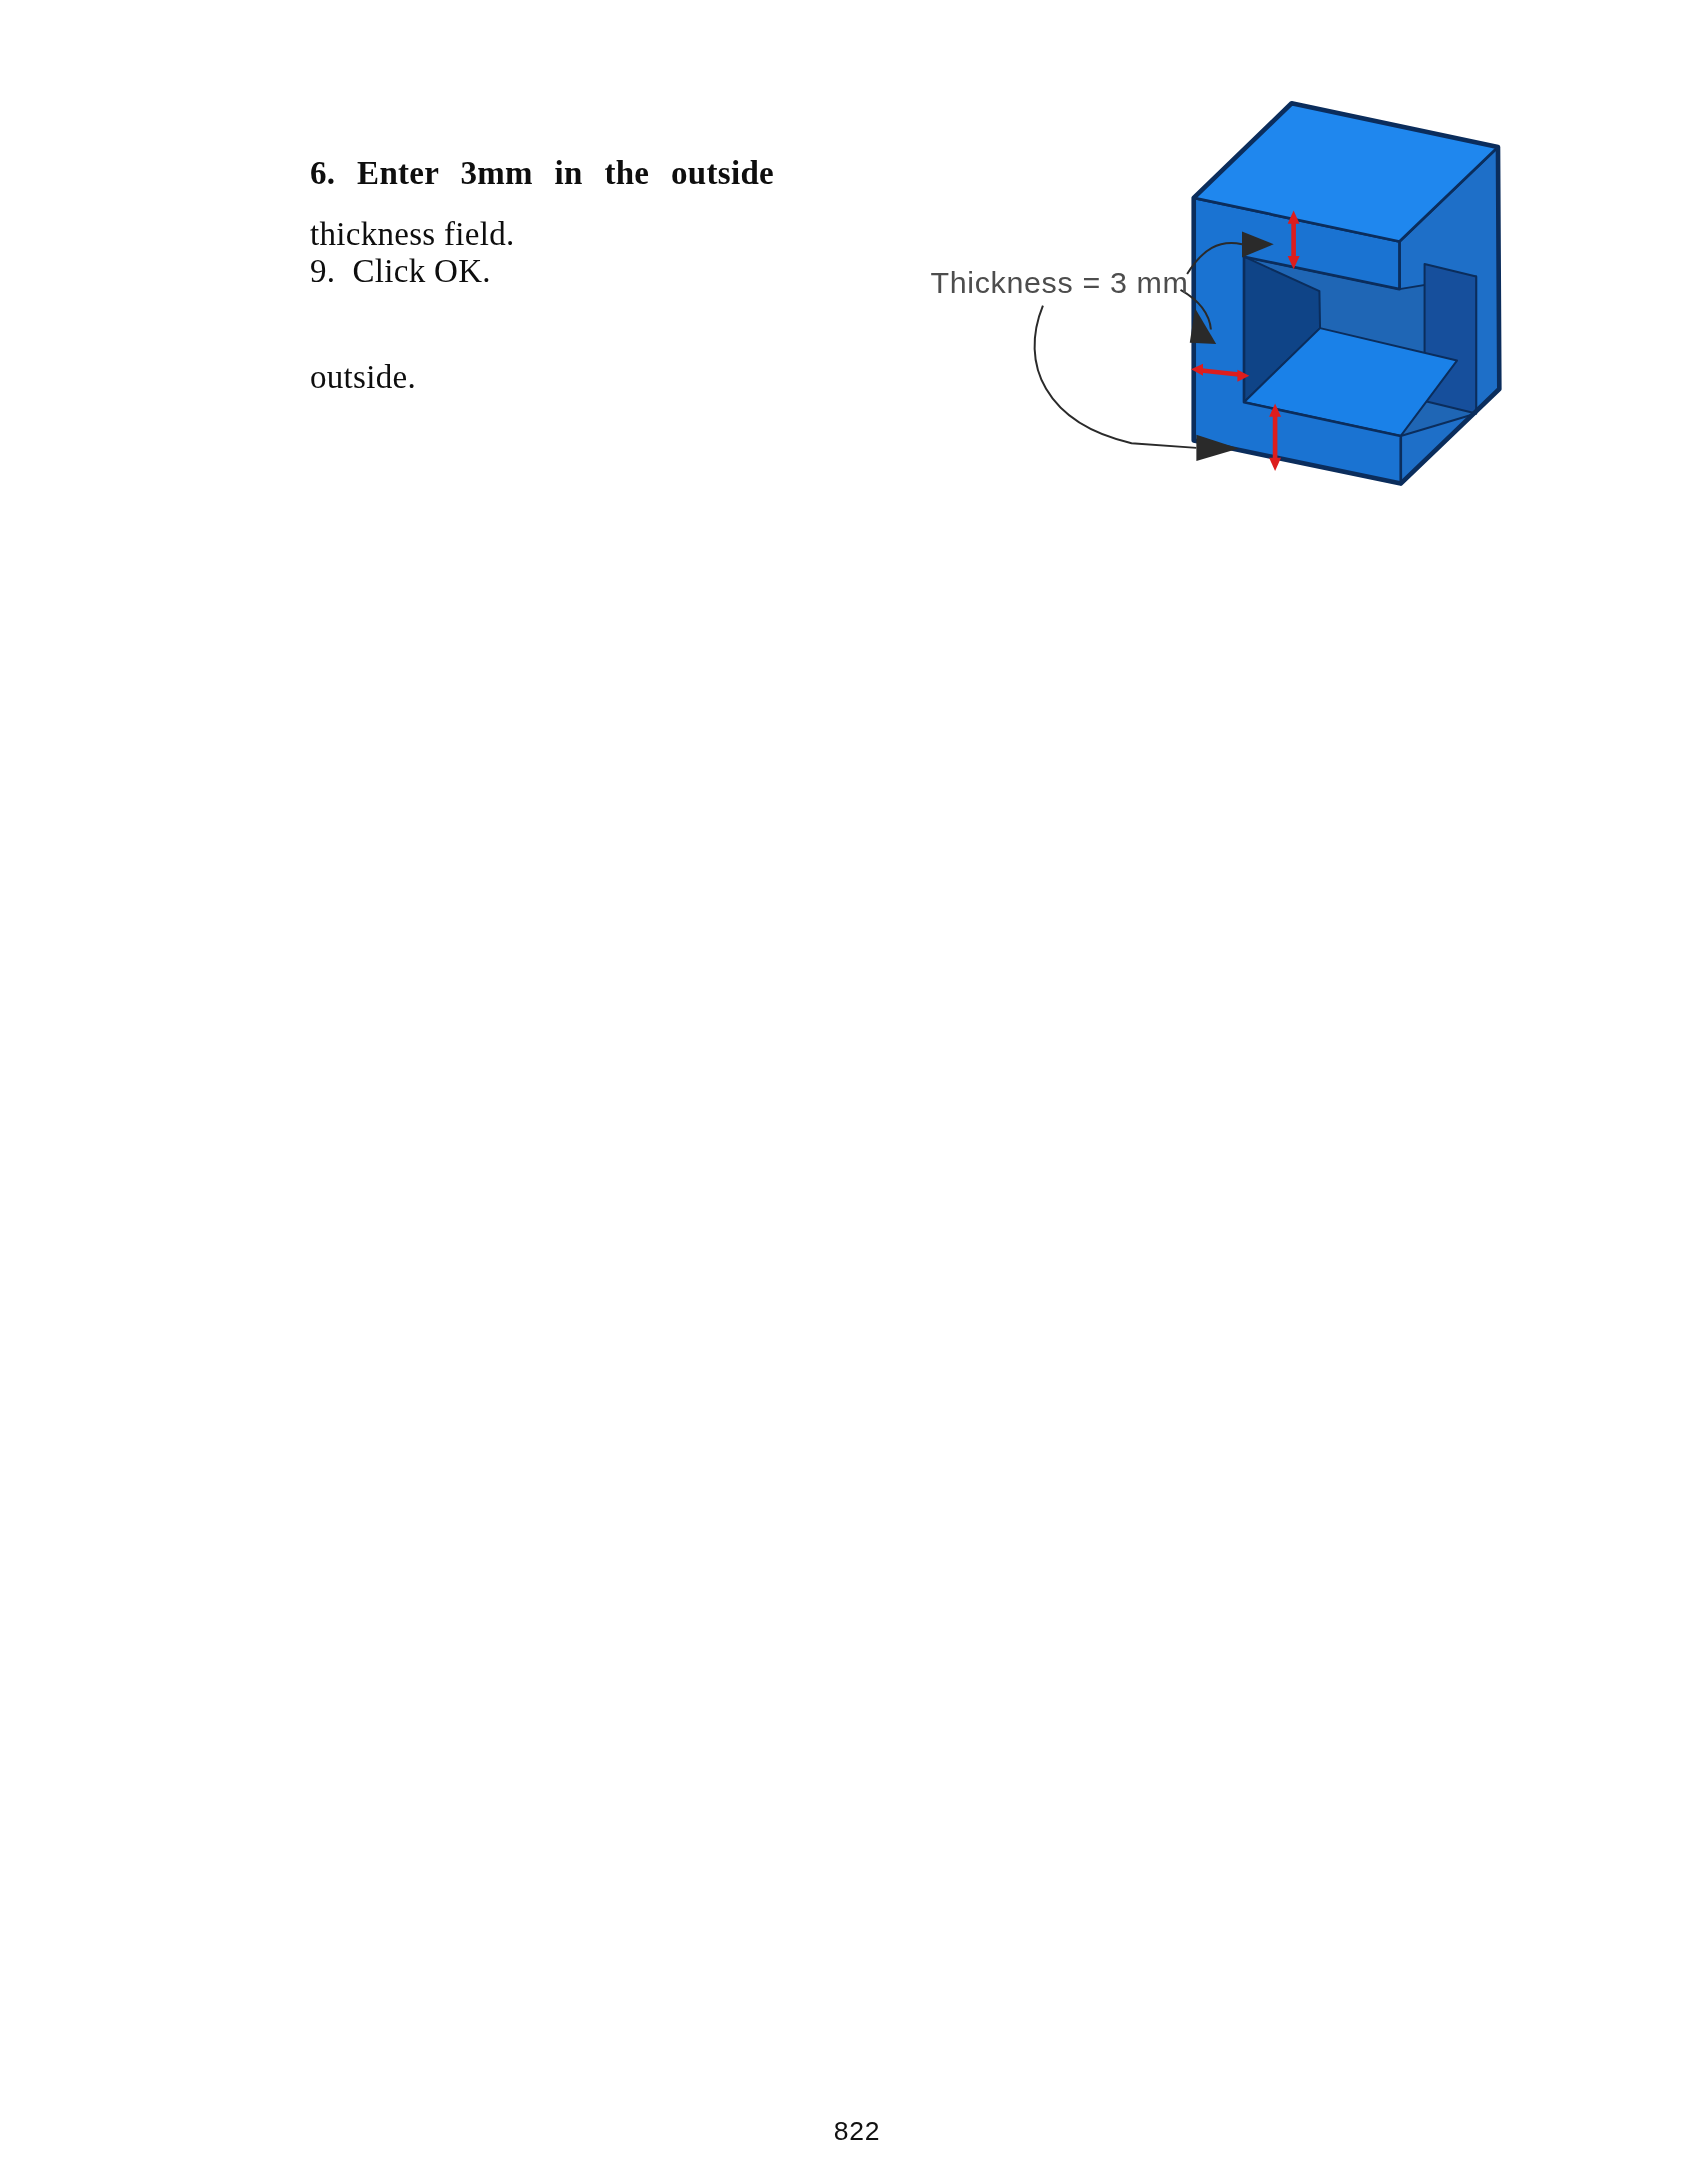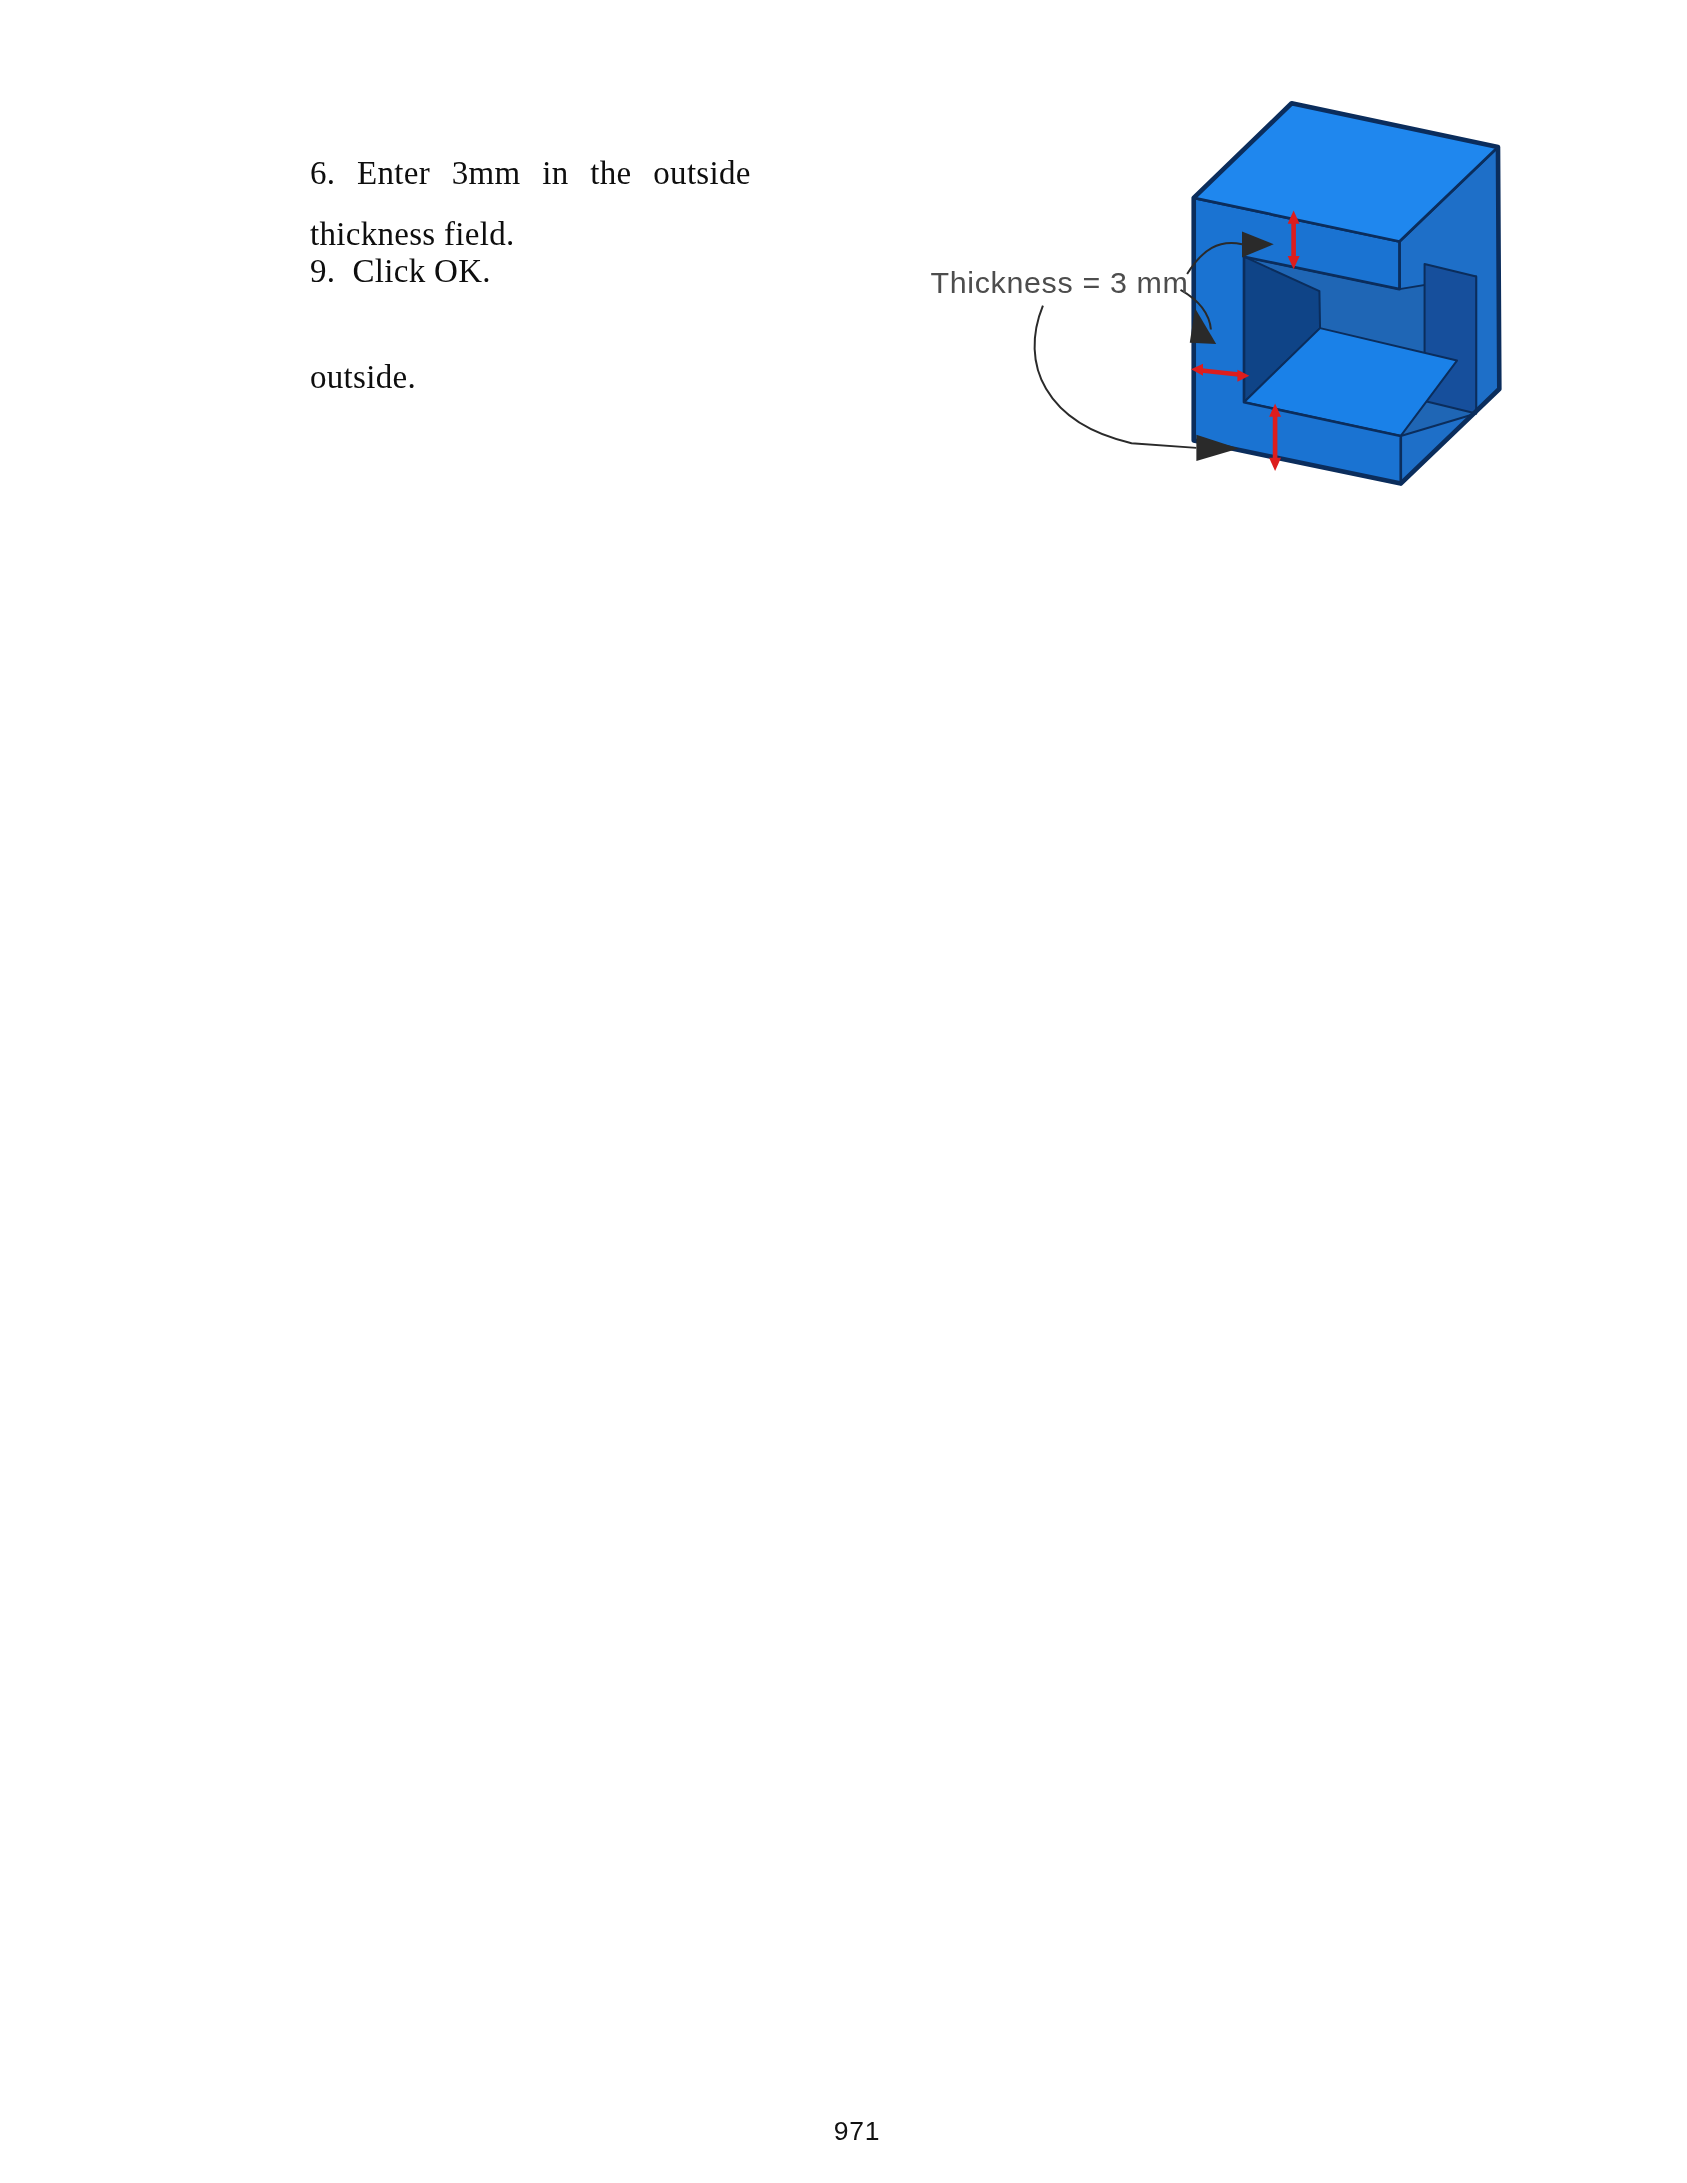--- a/index.html
+++ b/index.html
@@ -14,21 +14,21 @@
   .page{position:absolute;inset:0;background:#ffffff;}
   .tline{
     position:absolute;
     left:310px;
     font-size:33px;
     line-height:49px;
     white-space:pre-wrap;
     color:#0e0e0e;
     letter-spacing:0.3px;
   }
-  .just-wide{word-spacing:13.2px;}
+  .just-wide{word-spacing:13.2px;font-weight:bold;}
   .just-mid{word-spacing:7.3px;}
   .figure{
     position:absolute;left:913px;top:53px;width:662px;height:463px;
   }
   .figlabel{
     font-family:"Liberation Sans", sans-serif;
     font-size:46px;
     fill:#4d4d4d;
     letter-spacing:1px;
   }
@@ -96,15 +96,15 @@
 
     <path class="leader" d="M404,358 C436,376 448,396 450,418" stroke="#2a2a2a"></path>
     <polygon points="426,386 458,440 418,438" fill="#2a2a2a"></polygon>
 
     <path class="leader" d="M196,382 C160,470 200,560 330,590 L428,597" stroke="#2a2a2a"></path>
     <polygon points="428,577 492,598 428,617" fill="#2a2a2a"></polygon>
 
     <text class="figlabel" x="26" y="363">Thickness = 3 mm</text>
   </svg>
 
-  <div class="pagenum">971</div>
+  <div class="pagenum">822</div>
 </div>
 
 
 </body></html>

